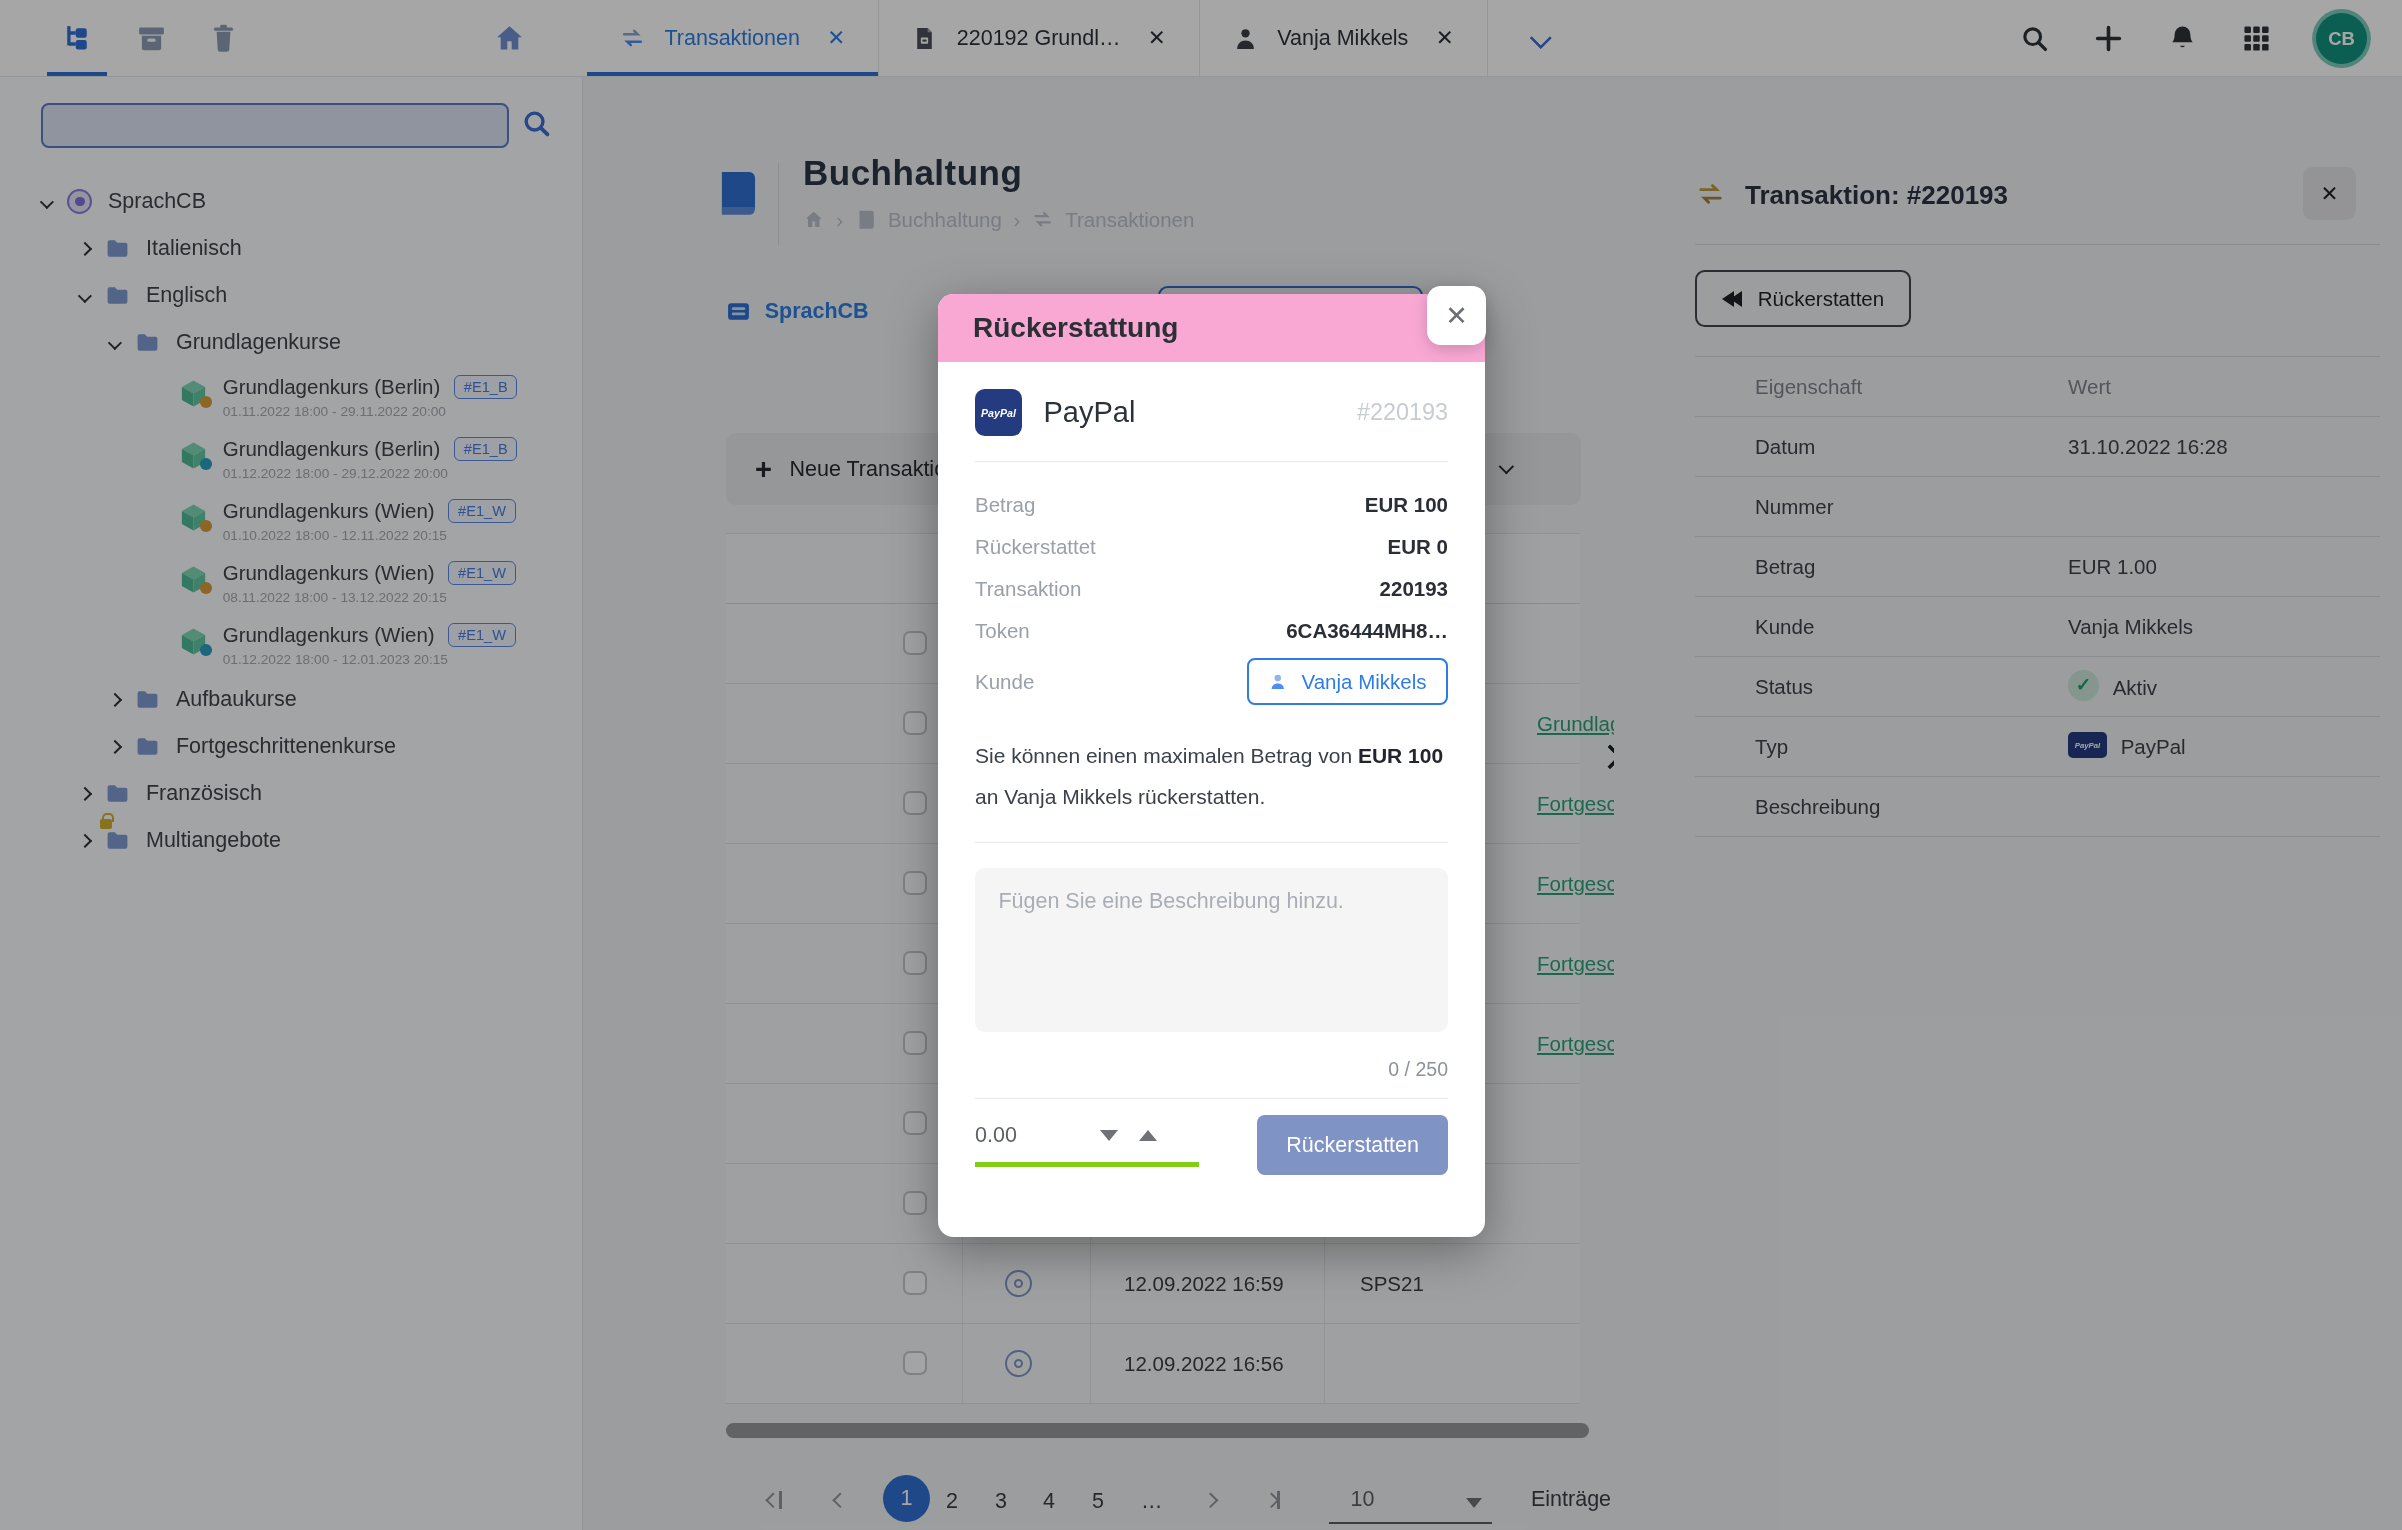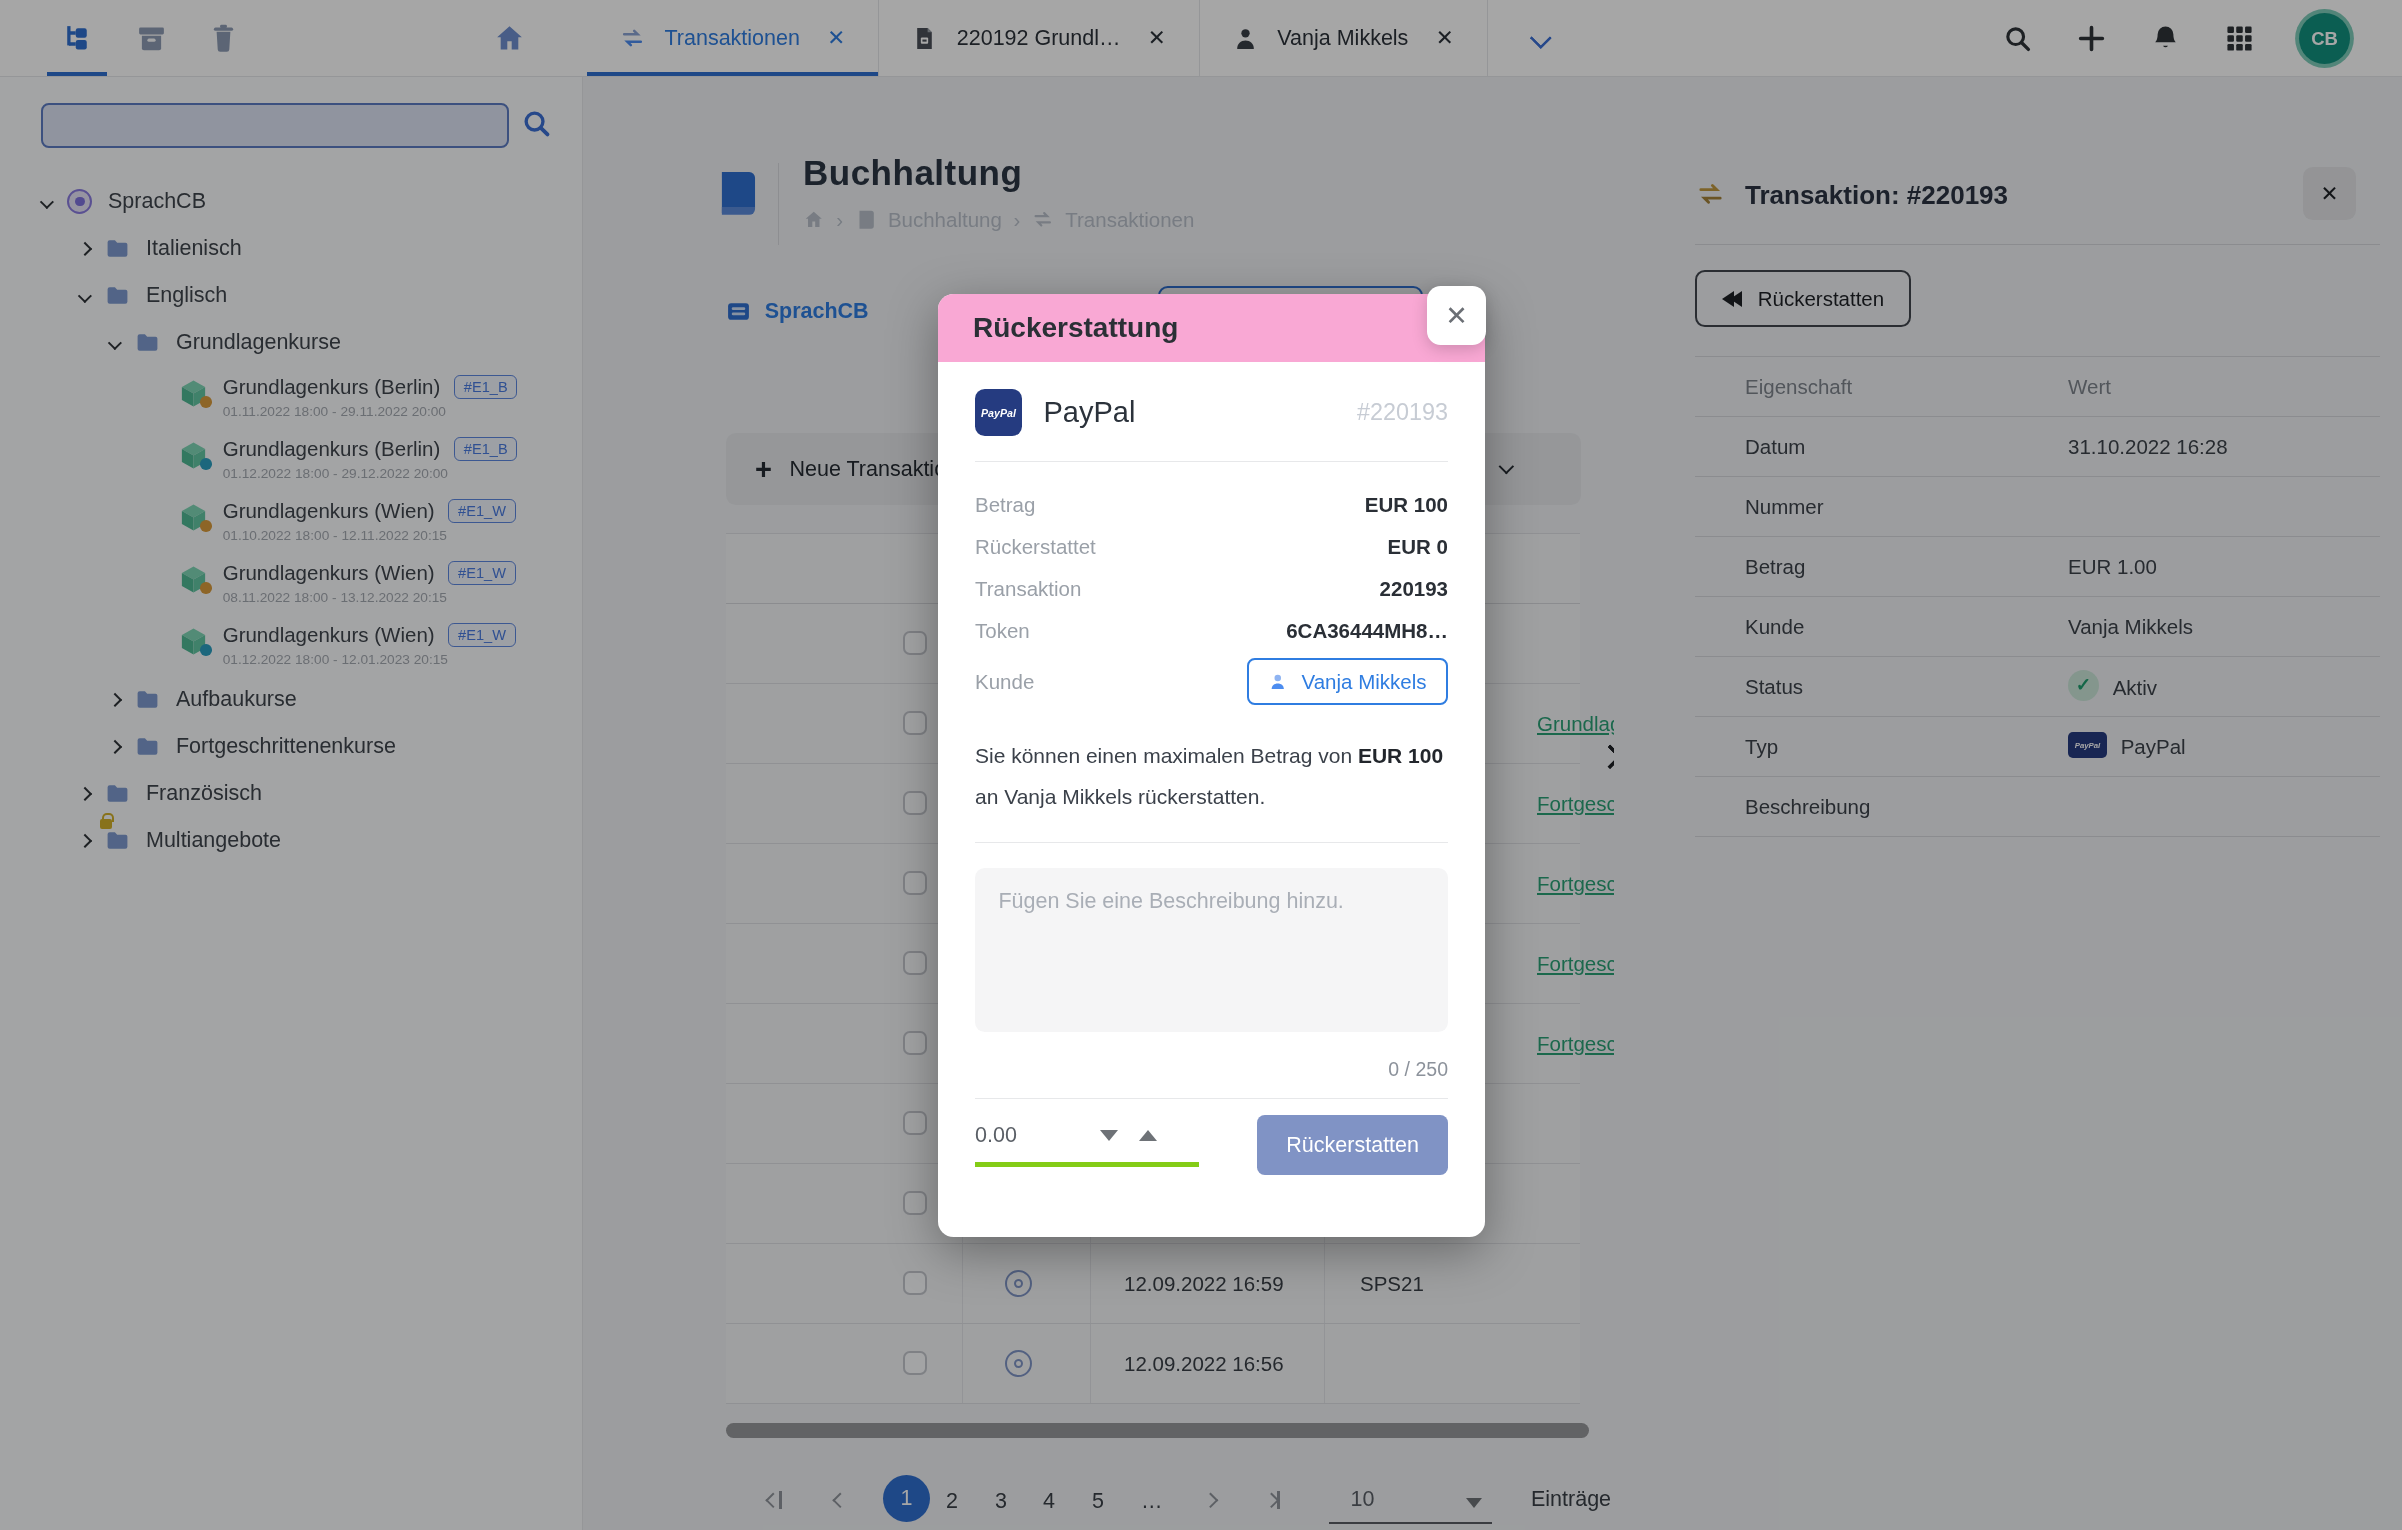--- a/index.html
+++ b/index.html
@@ -13,21 +13,21 @@
   .tb-icon svg { width:100%; height:100%; }
   .tb-underline { position:absolute; left:47px; bottom:0; width:60px; height:3.9px; background:#2f6fd0; }
   .tabs { position:absolute; left:587px; top:0; height:76px; display:flex; }
   .tab { position:relative; height:76px; display:flex; align-items:center; gap:19.5px; padding:0 33px; border-right:1px solid #e5e7ea; font-size:21.5px; color:#2c323a; cursor:pointer; }
   .tab.active { color:#2f7de1; }
   .tab.active::after { content:""; position:absolute; left:0; bottom:0; width:100%; height:3.9px; background:#2f6fd0; }
   .tab .ticon { width:25px; height:25px; }
   .tab .tclose { font-size:21.5px; color:#2c323a; margin-left:7.8px; }
   .tab.active .tclose { color:#2f7de1; }
   .tab-more { width:107px; display:flex; align-items:center; justify-content:center; height:76px; }
-  .tb-right { position:absolute; right:52px; top:0; height:77px; display:flex; align-items:center; gap:45px; }
+  .tb-right { position:absolute; right:35px; top:0; height:77px; display:flex; align-items:center; gap:45px; }
   .tb-right .ricon { width:29px; height:29px; color:#2e3338; }
   .avatar { width:51px; height:51px; border-radius:50%; background:#12917e; color:#fff; font-size:18.5px; font-weight:bold; display:flex; align-items:center; justify-content:center; box-shadow:0 0 0 3.9px #7fccba; }
 
   .chv { display:inline-block; width:10.7px; height:10.7px; border-right:2.9px solid currentColor; border-bottom:2.9px solid currentColor; }
   .chv.down { transform:rotate(45deg); }
   .chv.right { transform:rotate(-45deg); }
   .chv.blue { color:#3b6fd4; }
   .chv.big { width:15.6px; height:15.6px; border-width:3.9px; border-radius:1px; }
 
   
@@ -90,21 +90,21 @@
   .panel { position:absolute; left:1614px; top:77px; right:0; bottom:0; background:#f0f2f5; }
   .p-ico { position:absolute; left:82px; top:103px; width:29px; height:29px; color:#c0993f; }
   .p-title { position:absolute; left:131px; top:103px; font-size:26px; font-weight:bold; color:#2b3442; }
   .p-close { position:absolute; left:689px; top:90px; width:53px; height:53px; background:#e3e4e7; border-radius:9.8px; display:flex; align-items:center; justify-content:center; font-size:21.5px; color:#1e2126; cursor:pointer; }
   .p-div { position:absolute; left:81px; top:167px; width:685px; height:1px; background:#d6d8dc; }
   .p-refund { position:absolute; left:81px; top:193px; height:57px; border:2px solid #41464e; border-radius:9.8px; display:flex; align-items:center; gap:15.6px; padding:0 25px; font-size:20.5px; color:#1e2126; background:transparent; cursor:pointer; }
   .rew { display:flex; }
   .rew i { width:0; height:0; border-top:8.8px solid transparent; border-bottom:8.8px solid transparent; border-right:12.7px solid #1e2126; }
   .ptable { position:absolute; left:81px; top:279px; width:685px; border-top:1px solid #d6d8dc; }
   .prow { position:relative; height:60px; border-bottom:1px solid #d6d8dc; font-size:20.5px; }
-  .prow .k { position:absolute; left:50px; top:17.6px; color:#3d434b; }
+  .prow .k { position:absolute; left:60px; top:17.6px; color:#3d434b; }
   .prow.hd .k, .prow.hd .v { color:#7e848d; }
   .prow .v { position:absolute; left:373px; top:17.6px; color:#3d434b; display:flex; align-items:center; gap:13.7px; }
   .okcirc { width:31px; height:31px; margin-top:-4.9px; border-radius:50%; background:#cbe7d9; color:#1f9e6e; font-size:18.5px; font-weight:bold; display:flex; align-items:center; justify-content:center; }
   .pp-chip { width:39px; height:26px; margin-top:-2.9px; border-radius:4.9px; background:#253b80; color:#fff; font-size:7.8px; font-style:italic; font-weight:bold; display:flex; align-items:center; justify-content:center; }
 
   
   .overlay { position:absolute; inset:0; background:rgba(0,0,0,.35); z-index:40; }
   .modal { position:absolute; left:938px; top:294px; width:547px; height:943px; background:#fff; border-radius:15.6px; box-shadow:0 13.7px 49px rgba(0,0,0,.35); z-index:50; }
   .m-close { position:absolute; left:489px; top:-7.8px; width:59px; height:59px; background:#fff; border-radius:13.7px; box-shadow:0 3.9px 15.6px rgba(0,0,0,.18); display:flex; align-items:center; justify-content:center; font-size:27px; color:#6b6f75; cursor:pointer; z-index:2; }
   .m-head { height:68px; background:#f9a8d4; border-radius:15.6px 15.6px 0 0; display:flex; align-items:center; padding:0 35px; font-size:28px; font-weight:bold; color:#2b3036; }

